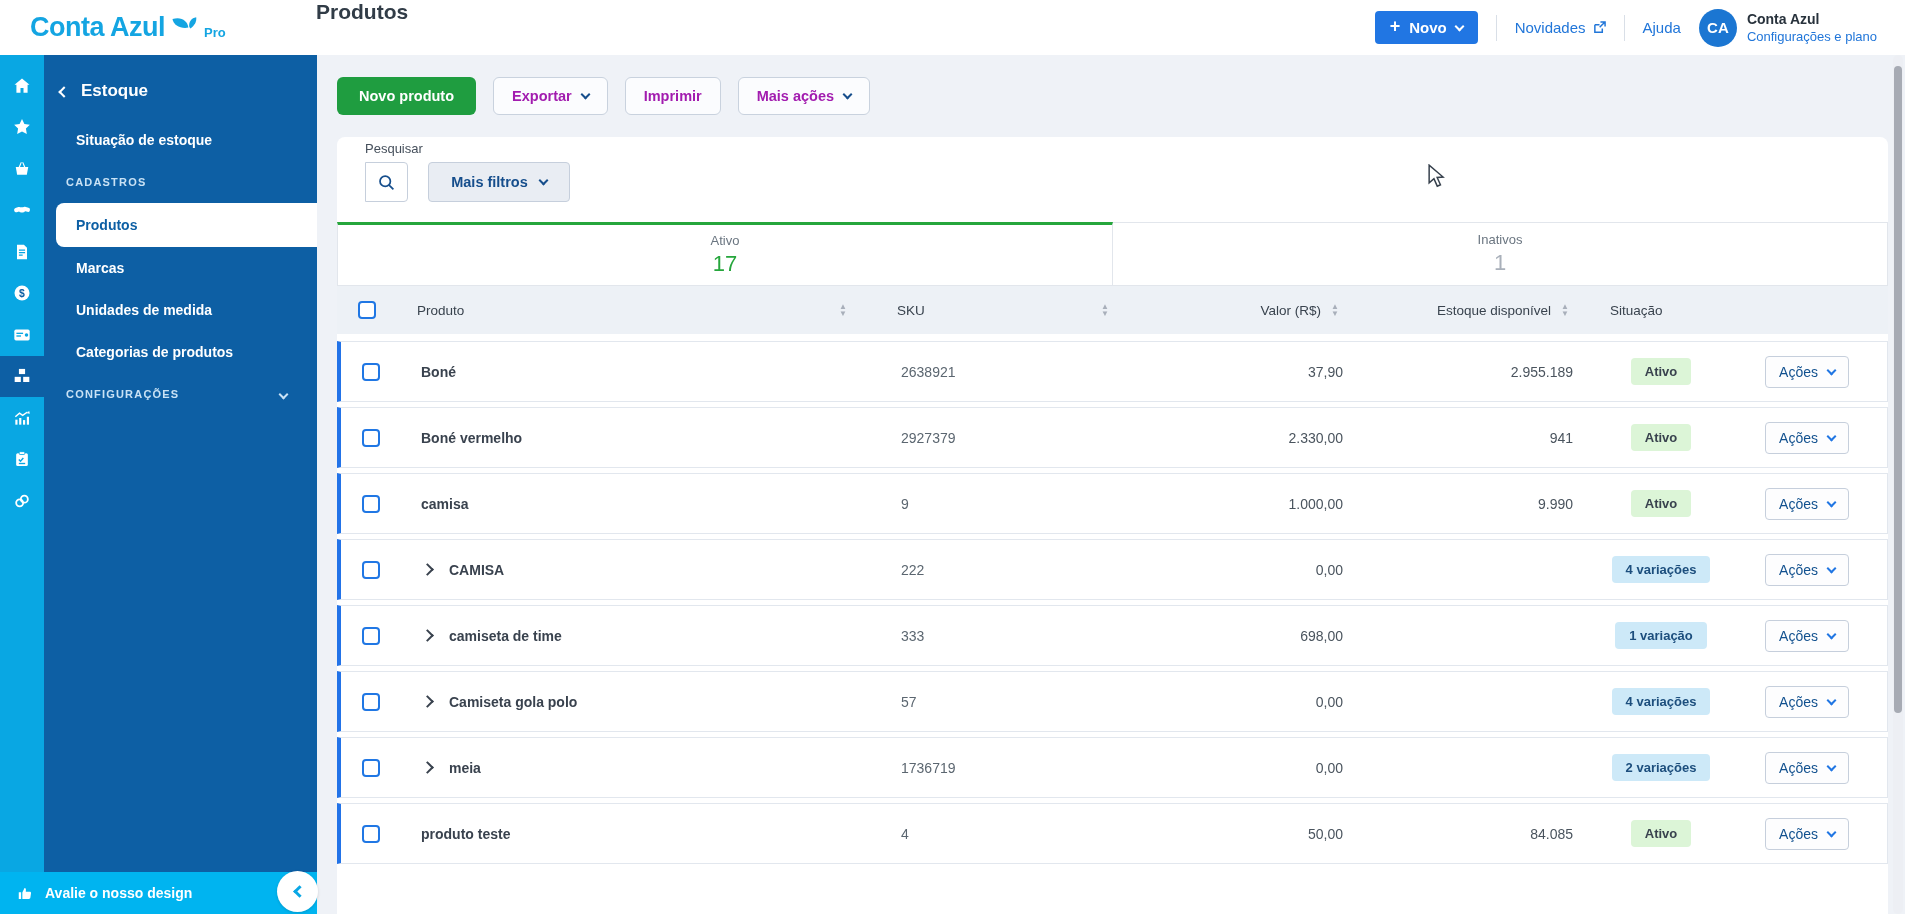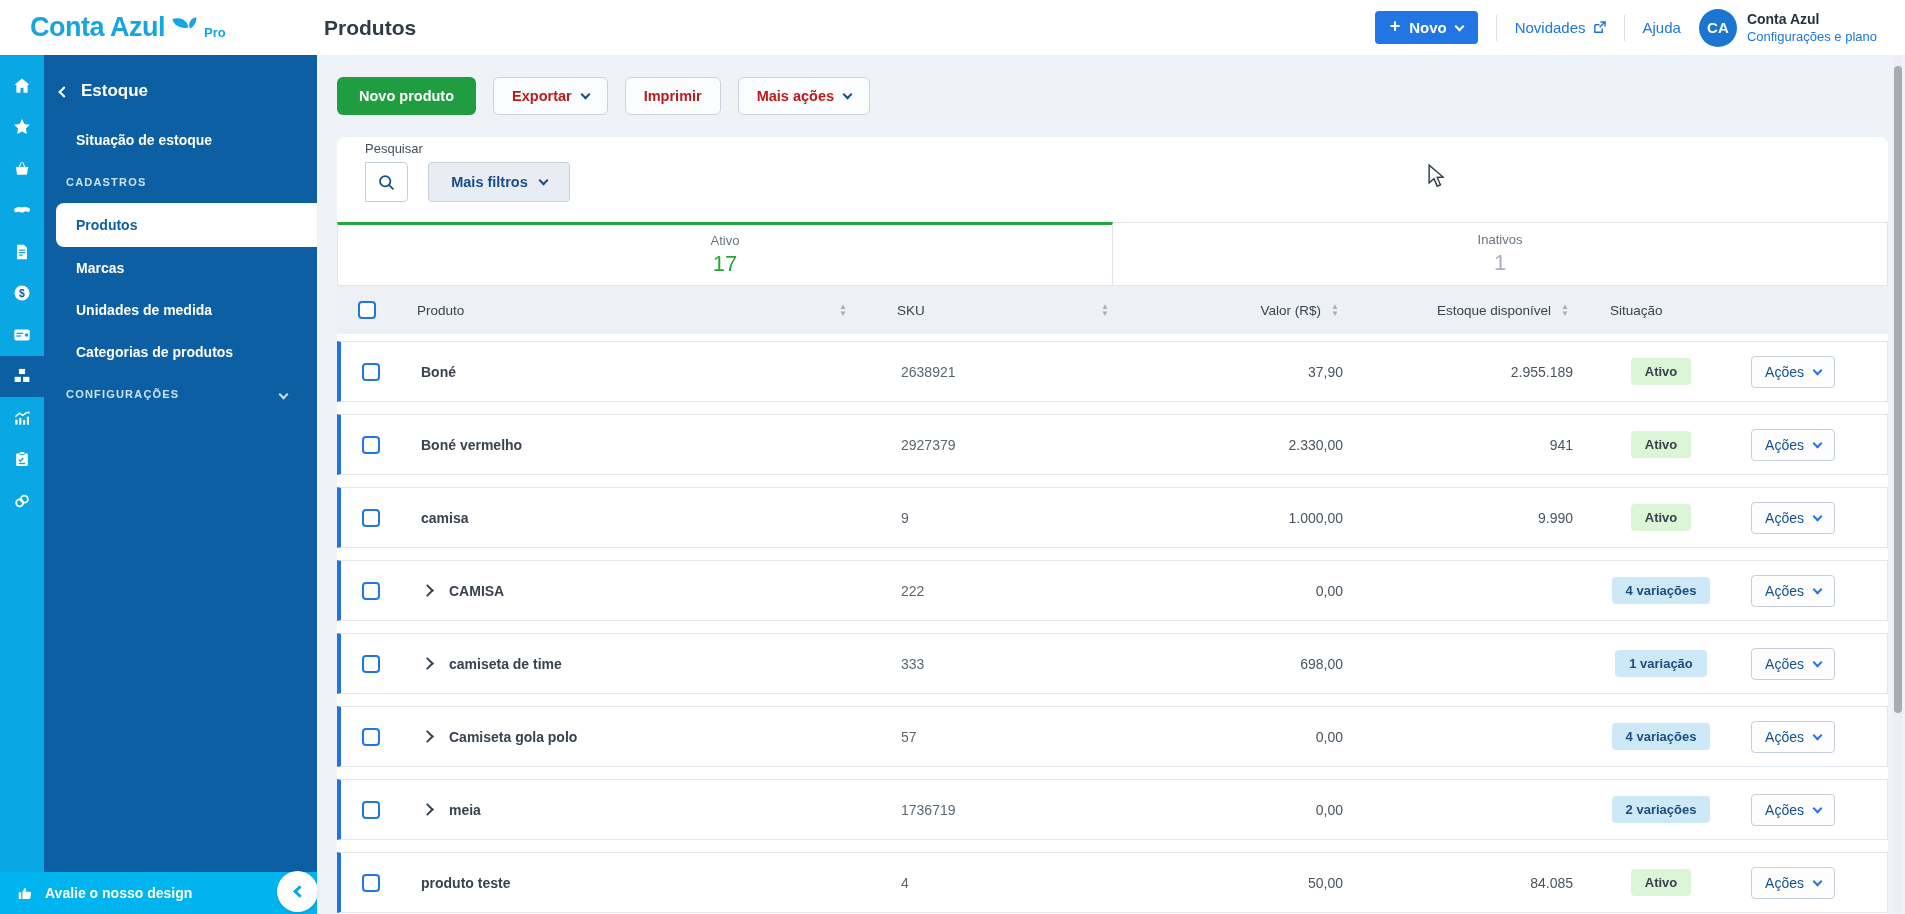--- a/index.html
+++ b/index.html
@@ -1,21 +1,21 @@
 <!DOCTYPE html>
 <html><head>
 <meta charset="utf-8">
 <style>
   * { margin:0; padding:0; box-sizing:border-box; }
   html,body { width:1905px; height:914px; overflow:hidden; background:#EFF2F7;
               font-family:"Liberation Sans","DejaVu Sans",sans-serif; }
 
   
   .header { position:absolute; left:0; top:0; width:1905px; height:55px; background:#fff;
-            display:flex; align-items:center; padding:0 28px 0 30px; z-index:30;gap:8px; }
+            display:flex; padding:0 28px 0 30px; z-index:30; }
   .logo { display:flex; align-items:center; gap:6px; width:262px; }
   .logo-text { font-size:27px; font-weight:bold; color:#14A5E2; letter-spacing:-0.5px; white-space:nowrap; }
   .logo-pro { font-size:13px; font-weight:bold; color:#14A5E2; margin-top:10px; }
   .page-title { font-size:21px; font-weight:bold; color:#313C47; margin-left:24px; }
   .hright { margin-left:auto; display:flex; align-items:center; gap:18px; }
   .novo-btn { height:33px; background:#2176E3; color:#fff; border:none; border-radius:4px;
               font-size:15px; font-weight:bold; display:flex; align-items:center; gap:9px;
               padding:0 15px; cursor:pointer; font-family:inherit; }
   .novo-btn .chev { margin-top:-3px; }
   .novo-plus { font-size:18px; font-weight:bold; margin-top:-2px; }
@@ -58,21 +58,21 @@
   .footer-circle { position:absolute; left:277px; top:-1px; width:41px; height:41px; background:#fff;
                    border-radius:50%; display:flex; align-items:center; justify-content:center;
                    color:#0AA7E5; cursor:pointer; box-shadow:0 1px 3px rgba(0,0,0,.15); }
   .footer-circle .chev { width:9px; height:9px; border-width:3px; margin-left:4px; }
 
   
   .main { position:absolute; left:317px; top:55px; right:0; bottom:0; padding:0 17px 0 20px; }
   .toolbar { margin-top:22px; display:flex; gap:17px; }
   .btn-green { height:38px; background:#1F9D40; color:#fff; border:none; border-radius:6px;
                font-size:14.5px; font-weight:bold; padding:0 22px; cursor:pointer; font-family:inherit; }
-  .btn-outline { height:38px; background:#FBFCFE; color:#b91c1c; border:1px solid #C9D2DE; border-radius:6px;
+  .btn-outline { height:38px; background:#FBFCFE; color:#a21caf; border:1px solid #C9D2DE; border-radius:6px;
                  font-size:14.5px; font-weight:bold; padding:0 18px; cursor:pointer; font-family:inherit;
                  display:flex; align-items:center; gap:10px;justify-content:center; }
   .btn-outline .chev { margin-top:-3px; color:#164E8C; }
 
   .card { margin-top:22px; background:#fff; border-radius:8px 8px 0 0; height:800px; }
 
   .search-sec { padding:4px 0 20px 28px; }
   .search-label { font-size:13px; color:#454F5B; margin-bottom:6px; }
   .search-row { display:flex; align-items:center; }
   .search-input { width:200px; height:40px; border:1px solid #C6CFDC; border-right:none;
@@ -109,30 +109,30 @@
   .cell { display:flex; align-items:center; }
   .c-check { justify-content:center; padding-left:10px; }
   .c-prod  { padding-left:30px; padding-right:10px; }
   .hc-prod { justify-content:space-between; }
   .c-sku   { padding-left:40px; padding-right:8px; color:#5B6670; font-size:14px; }
   .hc-sku  { justify-content:space-between; color:#39434E; font-size:13.5px; }
   .c-val, .c-est { justify-content:flex-end; padding-right:8px; color:#4A545E; font-size:14px; }
   .hc-num { gap:10px; color:#39434E; font-size:13.5px; }
   .c-sit   { justify-content:center; }
   .hc-sit  { justify-content:flex-start; padding-left:33px; }
-  .c-act   { justify-content:flex-end; padding-right:52px; }
+  .c-act   { justify-content:flex-end; padding-right:38px; }
 
   .cb { width:18px; height:18px; border:2px solid #2077E4; border-radius:4px; background:#fff;
         display:inline-block; cursor:pointer; }
   .sorter { display:inline-flex; flex-direction:column; align-items:center; cursor:pointer; }
   .sorter i { font-style:normal; font-size:8px; line-height:7px; color:#A8AFBA; }
 
   .rows-wrap { background:#fff; }
   .trow { height:61px; background:#fff; border:1px solid #E2E7EE; border-left:4px solid #2273E8;
-          margin-bottom:12px; }
+          margin-bottom:5px; }
   .prod-name { font-size:14px; font-weight:bold; color:#39424E; }
   .expand { width:9px; height:9px; border-right:2px solid #39424E; border-bottom:2px solid #39424E;
             transform:rotate(-45deg); margin-right:17px; margin-left:2px; cursor:pointer; flex:none; }
   .badge { display:inline-block; padding:6px 14px; border-radius:4px; font-size:13px; font-weight:bold; }
   .badge-ativo { background:#DCF5D7; color:#39424E; }
   .badge-var   { background:#CDE9F8; color:#1C4E7D; }
   .acoes-btn { height:32px; background:#FDFDFE; border:1px solid #C6CFDC; border-radius:4px;
                color:#12518F; font-size:14px; font-family:inherit; display:flex; align-items:center;
                gap:10px; padding:0 13px; cursor:pointer; }
   .acoes-btn .chev { color:#2176E3; margin-top:-3px; }

